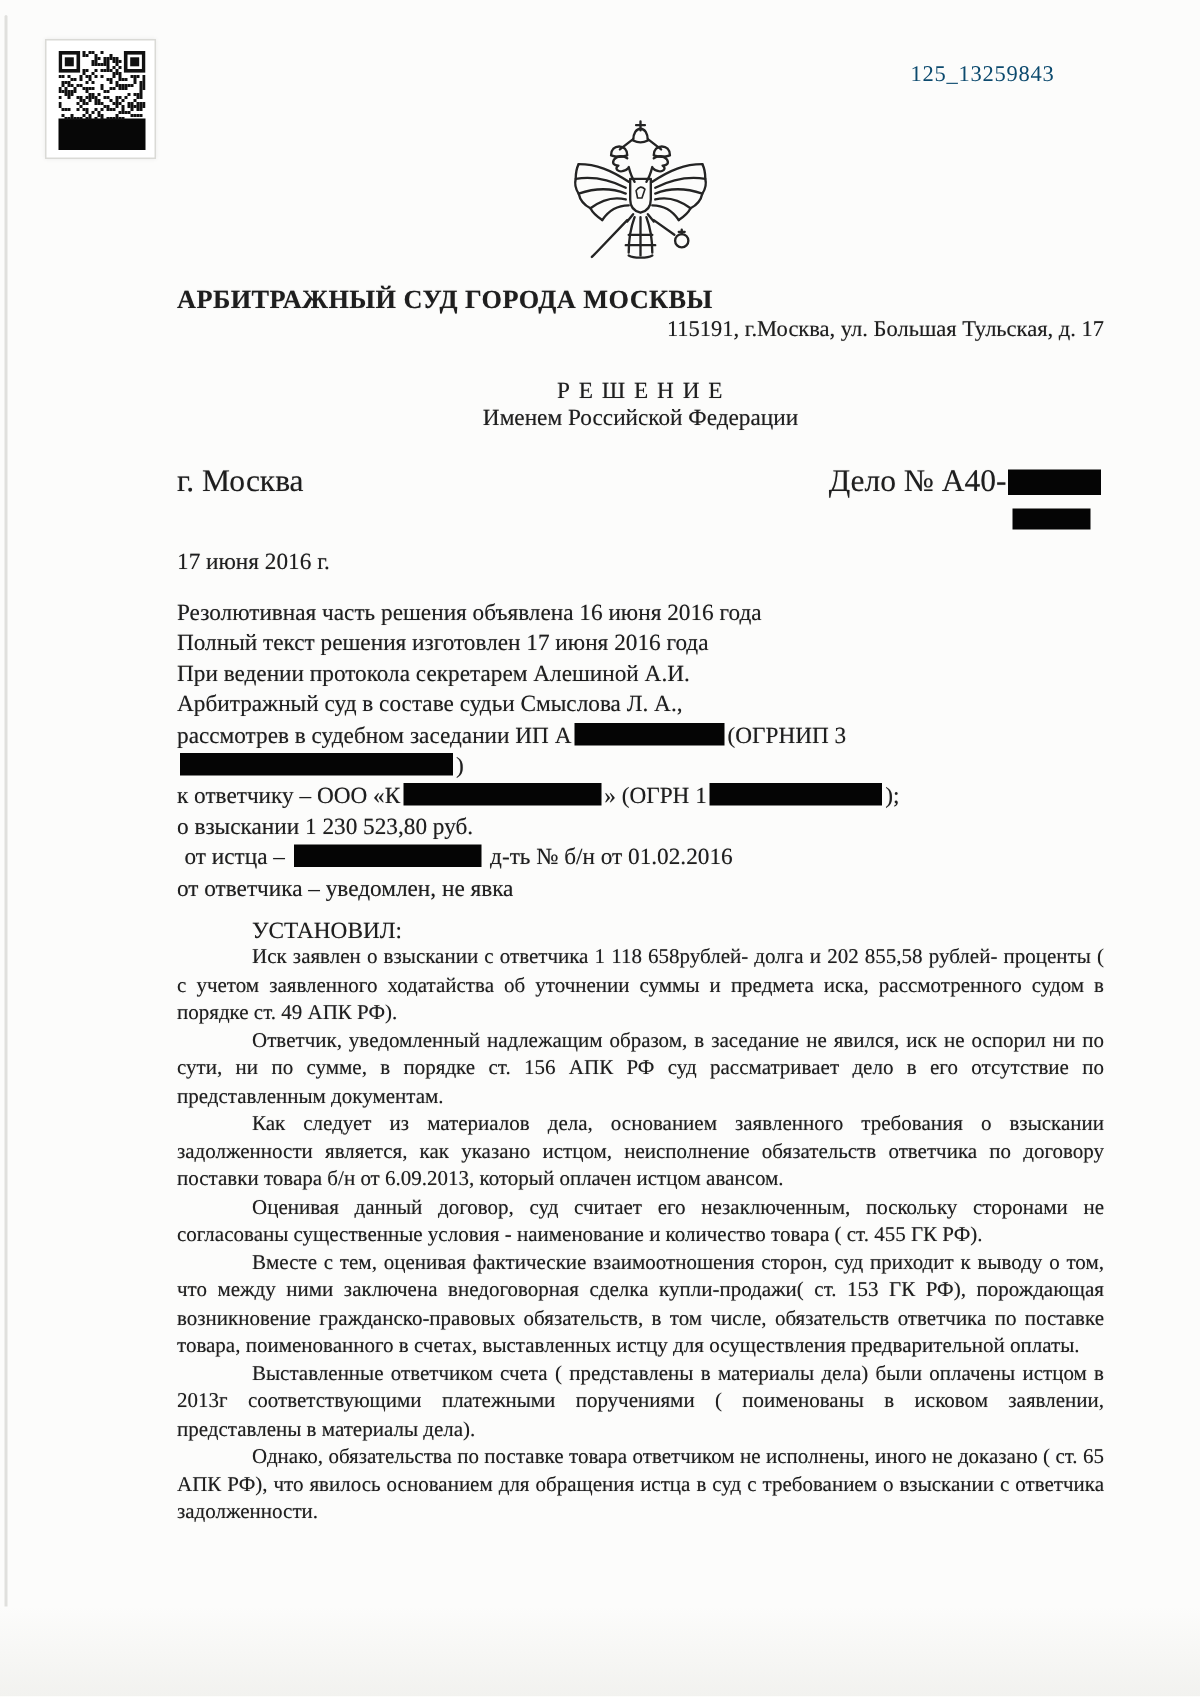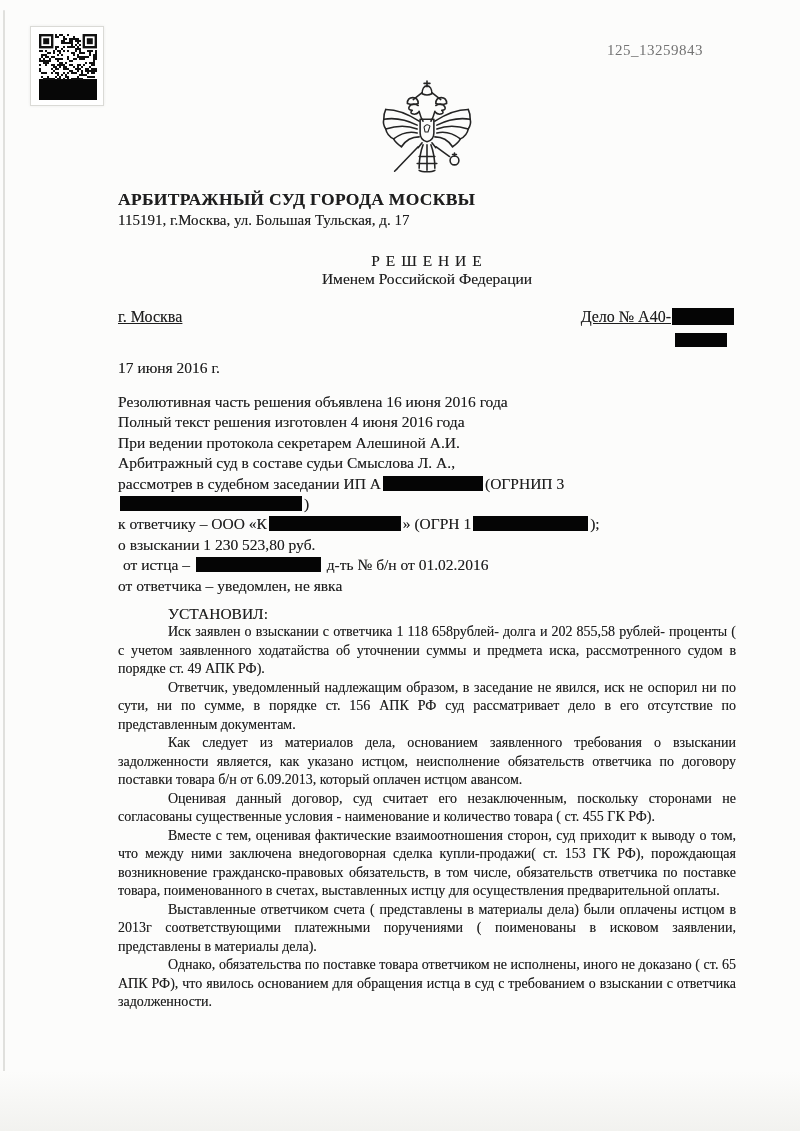--- a/index.html
+++ b/index.html
@@ -17,34 +17,34 @@
                 background:linear-gradient(#fcfcfb,#f2f2ef); }
 
   
   .qr-wrap{ position:absolute; top:26px; left:30px; width:74px; height:80px;
             background:#ffffff; border:1px solid #dadad6; box-sizing:border-box;
             padding:7px 8px 0 8px; box-shadow:0 0 3px rgba(0,0,0,.07); }
   .qr-svg{ display:block; }
   .qr-redact{ width:58px; height:21px; background:#070707; margin-top:-1px; }
 
   .doc-number{ position:absolute; top:42px; left:607px; font-size:15px;
-               letter-spacing:.5px; color:#737373; }
+               letter-spacing:.5px; color:#0c4a6e; }
 
   .emblem{ width:116px; height:108px; margin:78px auto 0; }
 
   .court-name{ text-align:left; font-weight:bold; font-size:17.5px;
                margin-top:3px; letter-spacing:.3px; }
-  .court-address{ text-align:left; font-size:15px; margin-top:2px; }
+  .court-address{ text-align:right; font-size:15px; margin-top:2px; }
   .court-url{ text-align:center; font-size:15px; }
 
   .decision-title{ text-align:center; font-size:15.5px; margin-top:23px; letter-spacing:1px; }
   .decision-subtitle{ text-align:center; font-size:15.5px; }
 
   .case-row{ display:flex; justify-content:space-between; margin-top:20px;
-             font-size:16px; align-items:flex-start;text-decoration:underline; }
+             font-size:21px; align-items:flex-start; }
   .case-row2{ text-align:right; margin-top:5px; padding-right:9px; height:14px; }
   .date-line{ margin-top:14px; font-size:15.5px; }
 
   .intro{ margin-top:15px; font-size:15.5px; line-height:20.4px; }
   .sp-lead{ padding-left:5px; }
 
   .redact{ display:inline-block; background:#050505; height:15px;
            vertical-align:-2px; margin:0 2px; }
   .rc1{ width:62px; height:17px; vertical-align:-3px; margin-left:1px; }
   .rc2{ width:52px; height:14px; margin:0; }
@@ -343,21 +343,21 @@
       <span><span>Дело № А40-</span><span class="redact rc1"></span></span>
     </div>
     <div class="case-row2">
       <span class="redact rc2"></span>
     </div>
 
     <div class="date-line">17 июня 2016 г.</div>
 
     <div class="intro">
       <div>Резолютивная часть решения объявлена 16 июня 2016 года</div>
-      <div>Полный текст решения изготовлен 4 июня 2016 года</div>
+      <div>Полный текст решения изготовлен 17 июня 2016 года</div>
       <div>При ведении протокола секретарем Алешиной А.И.</div>
       <div>Арбитражный суд в составе судьи Смыслова Л. А.,</div>
       <div><span>рассмотрев в судебном заседании ИП А</span><span class="redact r5a"></span><span>(ОГРНИП 3</span><span class="redact r5b"></span><span>)</span></div>
       <div><span>к ответчику – ООО «К</span><span class="redact r6a"></span><span>» (ОГРН 1</span><span class="redact r6b"></span><span>);</span></div>
       <div>о взыскании 1 230 523,80 руб.</div>
       <div class="sp-lead"><span>от истца –</span> <span class="redact r8"></span> <span>д-ть № б/н от 01.02.2016</span></div>
       <div>от ответчика – уведомлен, не явка</div>
     </div>
 
     <div class="ustanovil">УСТАНОВИЛ:</div>

